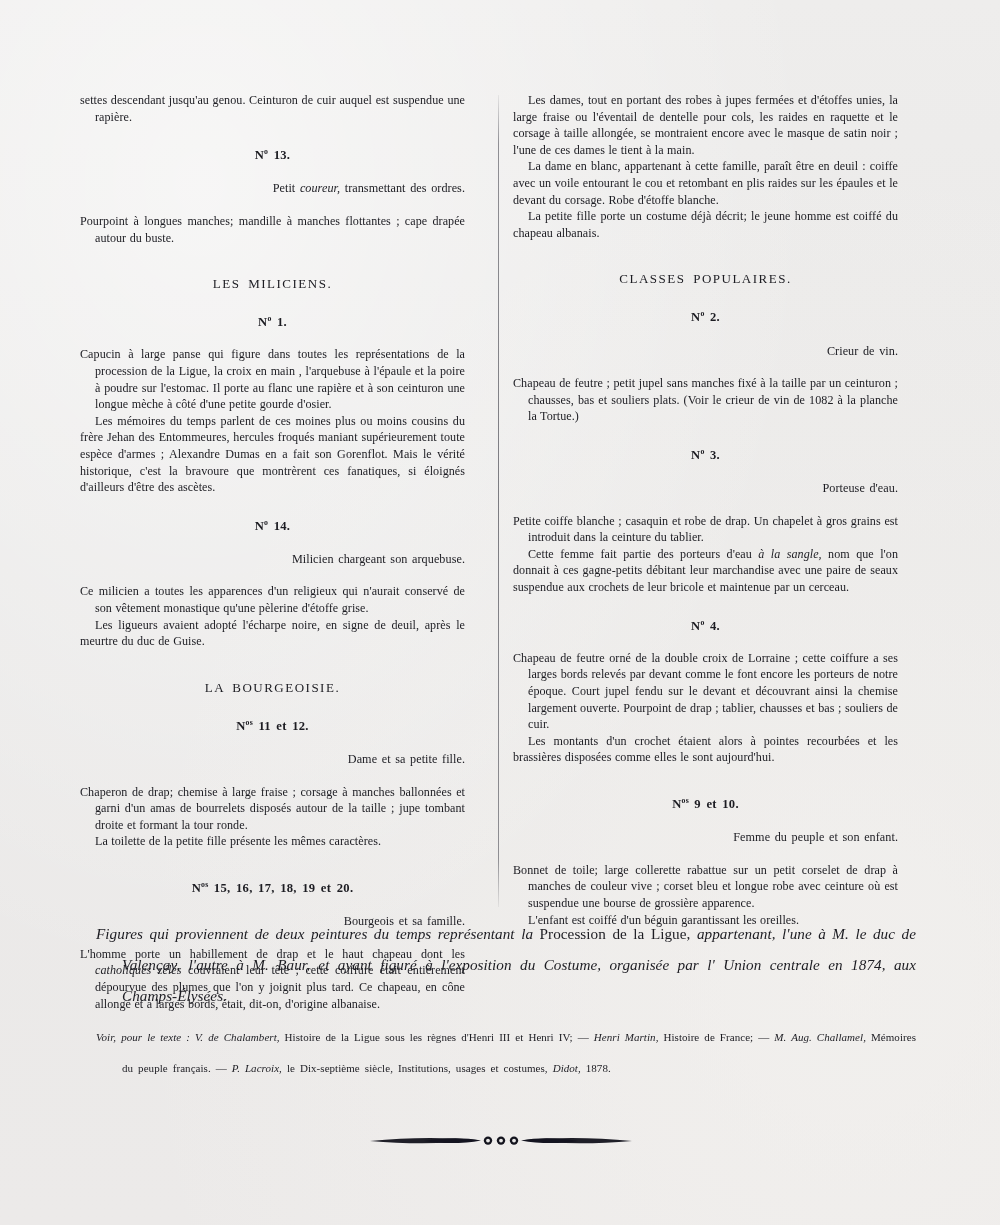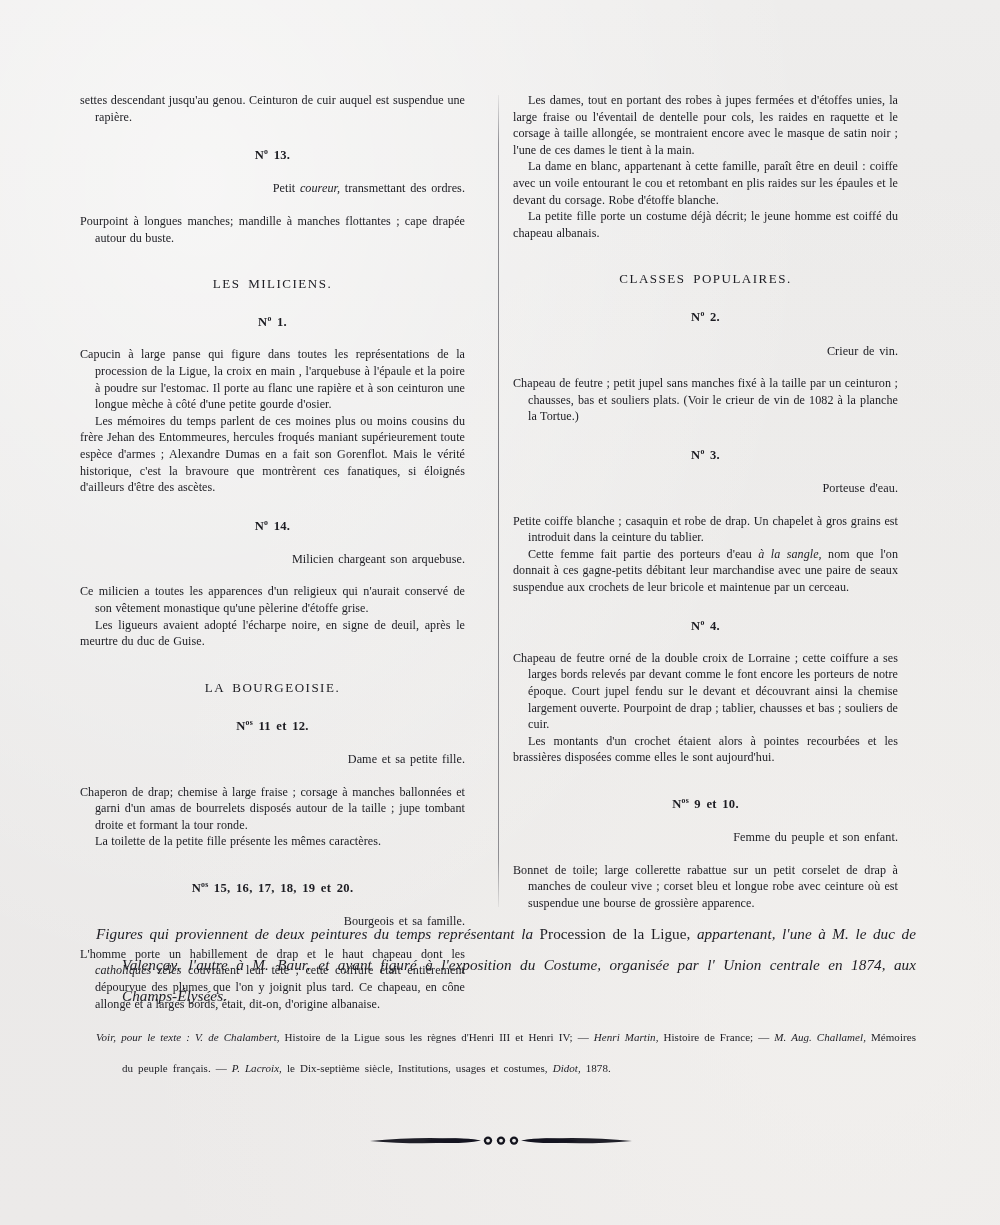--- a/index.html
+++ b/index.html
@@ -248,20 +248,21 @@
         <p class="hang">Chapeau de feutre orné de la double croix de Lorraine ; cette coiffure a ses larges bords relevés par devant comme le font encore les porteurs de notre époque. Court jupel fendu sur le devant et découvrant ainsi la chemise largement ouverte. Pourpoint de drap ; tablier, chausses et bas ; souliers de cuir.</p>
         <p class="indent">Les montants d'un crochet étaient alors à pointes recourbées et les brassières disposées comme elles le sont aujourd'hui.</p>
       </div>
 
       <div class="numline gap-lg"><span>N</span><sup>os</sup><span> 9 et 10.</span></div>
 
       <p class="subtitle">Femme du peuple et son enfant.</p>
 
       <div class="body-block">
         <p class="hang">Bonnet de toile; large collerette rabattue sur un petit corselet de drap à manches de couleur vive ; corset bleu et longue robe avec ceinture où est suspendue une bourse de grossière apparence.</p>
+        <p class="indent">L'enfant est coiffé d'un béguin garantissant les oreilles.</p>
       </div>
 
     </div>
   </div>
 
   <div class="caption-block">
     <p><span>Figures qui proviennent de deux peintures du temps représentant la</span><span class="roman"> Procession de  la Ligue,</span><span> appartenant, l'une à M. le duc de Valençay, l'autre à M. Baur, et ayant figuré à l'exposition du Costume, organisée par l' Union centrale en 1874, aux Champs-Élysées.</span></p>
   </div>
 
   <div class="refs-block">

